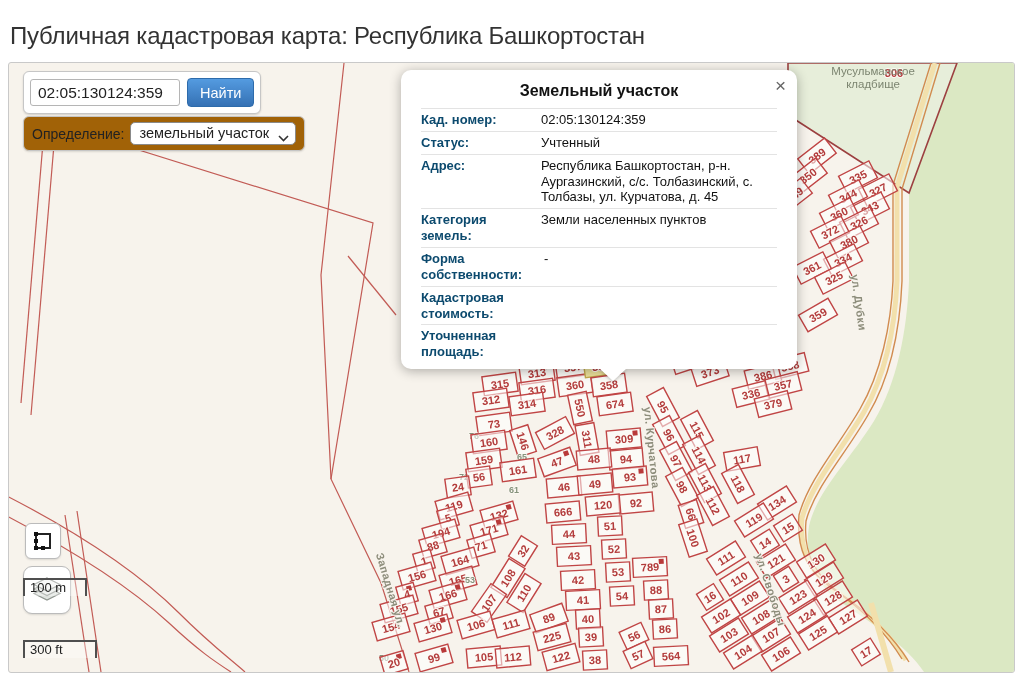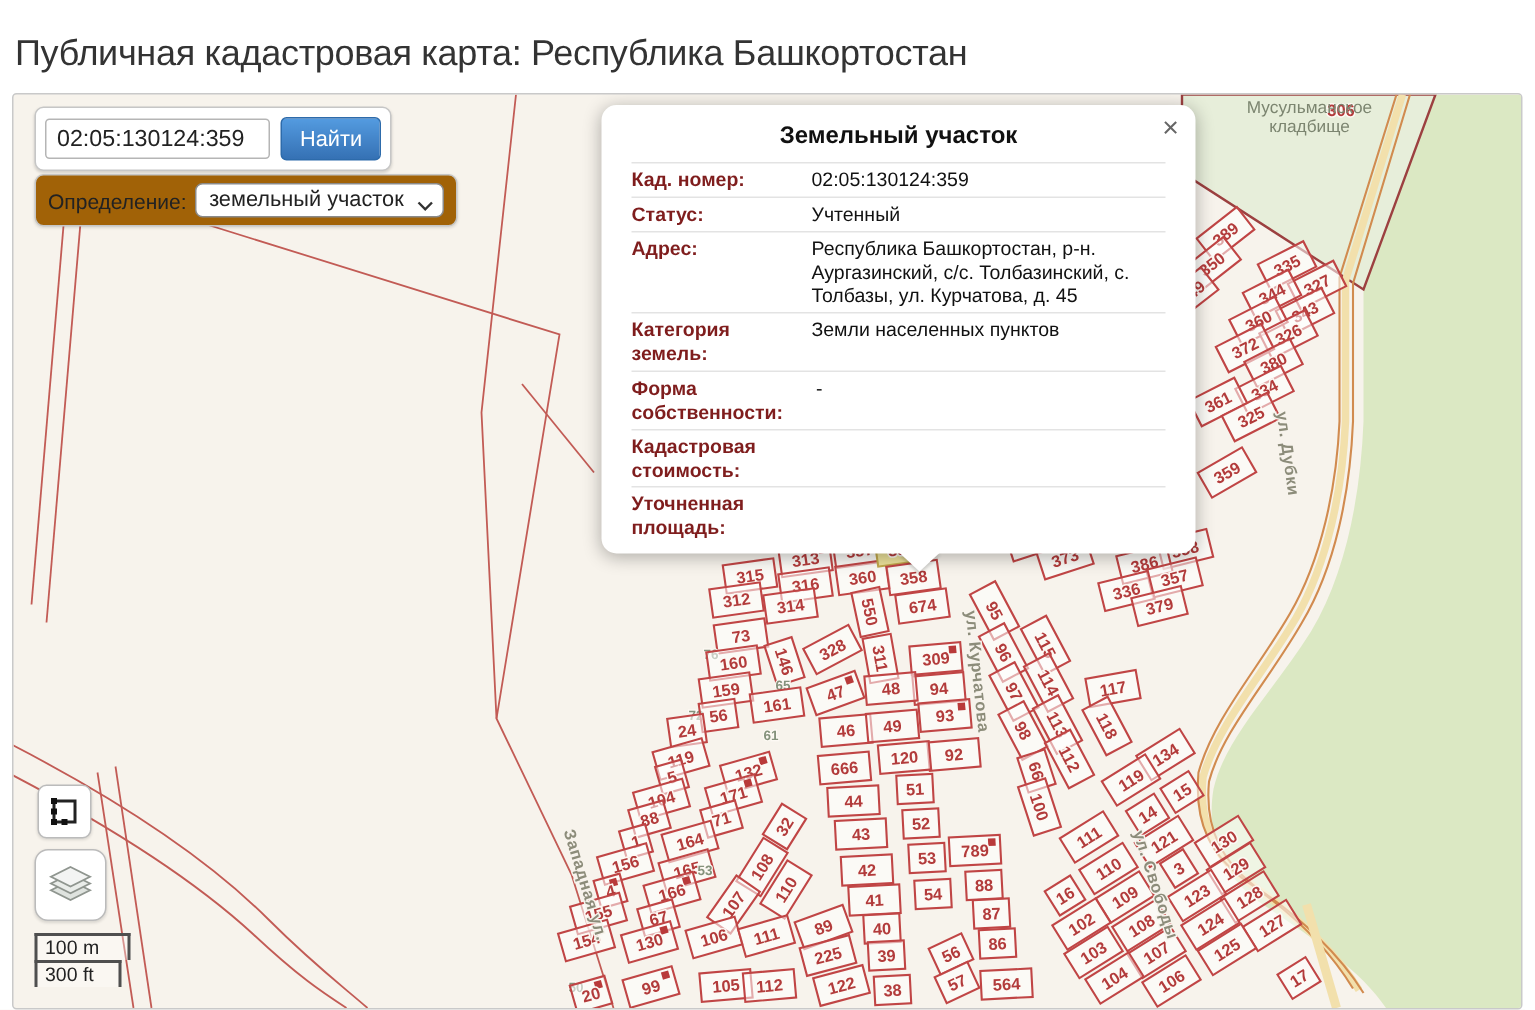--- a/index.html
+++ b/index.html
@@ -41,37 +41,37 @@
   .select .chev { position:absolute; right:6px; top:6px; }
 
   
   .popup { position:absolute; left:392px; top:7px; width:396px; background:#fff;
            border-radius:10px; box-shadow:0 2px 12px rgba(0,0,0,.3); padding:4px 20px 6px; }
   .ptitle { text-align:center; font-size:16px; font-weight:700; color:#111; margin:8px 0 8px; }
   .close  { position:absolute; right:11px; top:6px; font-size:19px; color:#666; cursor:pointer;
             line-height:1; }
   .prow { display:flex; padding:3px 0; border-top:1px solid #e3e3e3; font-size:13px;
           line-height:1.22; }
-  .plbl { flex:0 0 120px; font-weight:700; color:#7f1d1d; padding-right:22px; }
+  .plbl { flex:0 0 120px; font-weight:700; color:#0c4a6e; padding-right:22px; }
   .pval { flex:1; color:#111; }
   .pointer { position:absolute; left:198px; bottom:-12px; width:0; height:0;
              border-left:14px solid transparent; border-right:14px solid transparent;
              border-top:13px solid #fff;
              filter:drop-shadow(0 2px 1px rgba(0,0,0,.15)); }
 
   
   .map-btn { position:absolute; background:#fff; border:1px solid #bbb; border-radius:6px;
              display:flex; align-items:center; justify-content:center; cursor:pointer;
              box-shadow:0 1px 2px rgba(0,0,0,.12); }
   .btn-measure { left:16px; top:460px; width:36px; height:36px; }
   .btn-layers  { left:14px; top:503px; width:48px; height:48px; border-radius:9px; }
   .scale { position:absolute; left:14px; bottom:14px; font-size:13px; color:#222; }
   .sl { padding:0 5px 1px; border:2px solid #4f4f4f; background:rgba(255,255,255,.35); }
   .sl.m { border-bottom:none; width:64px; }
-  .sl.f { border-bottom:none; width:58px; }
+  .sl.f { border-bottom:none; width:74px;margin-top:44px; }
 </style>
 </head>
 <body>
 
 <h1 class="page-title">Публичная кадастровая карта: Республика Башкортостан</h1>
 
 <div class="map">
   <svg class="base" width="1005" height="609" viewBox="0 0 1005 609">
 
     <path d="M948,0 L1005,0 L1005,609 L915,609 C898,583 860,558 830,538 C805,520 795,493 800,463 C808,428 840,398 865,358 C888,320 898,268 900,218 L900,130 Z" fill="#dbe8c3"></path>

